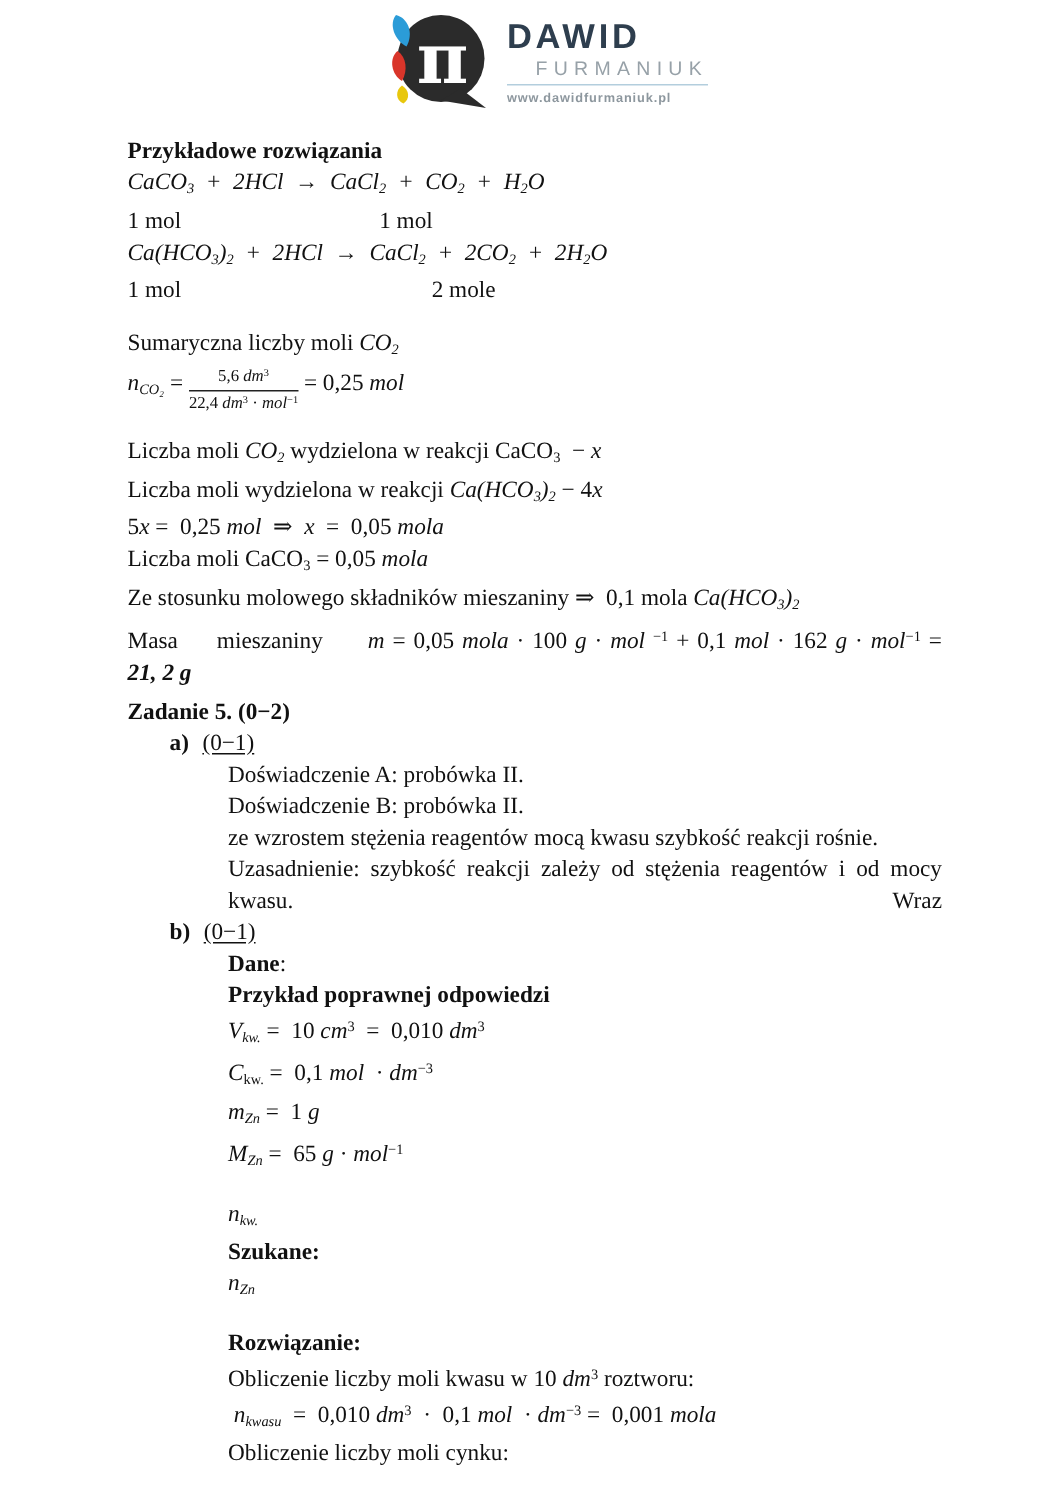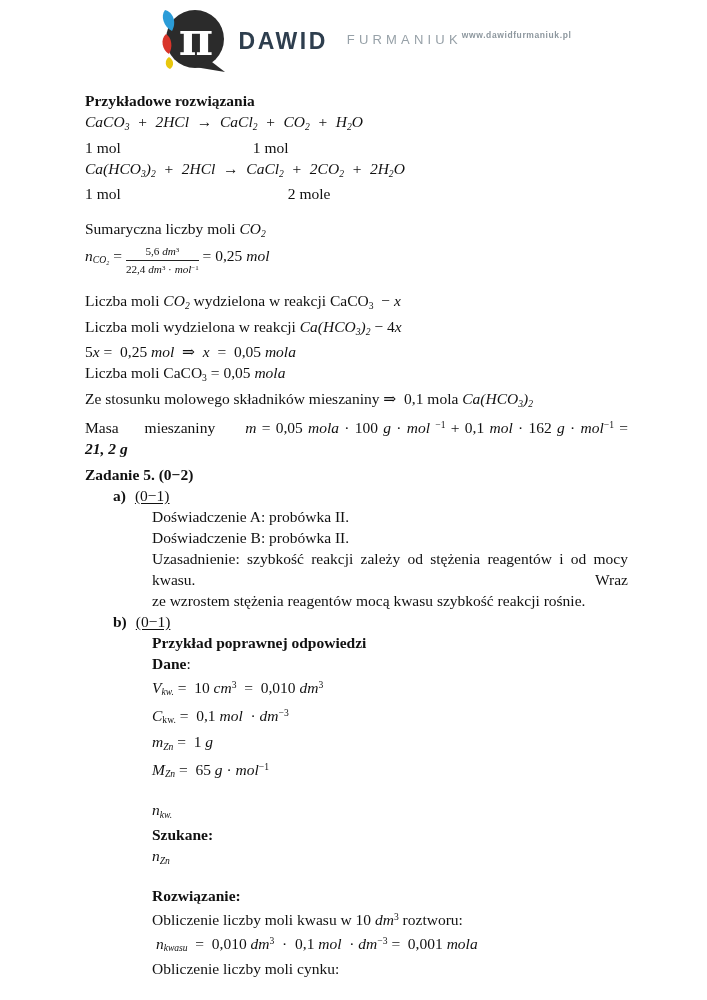--- a/index.html
+++ b/index.html
@@ -1,21 +1,21 @@
 <!DOCTYPE html>
 <html><head>
 <meta charset="utf-8">
 <style>
   html,body{margin:0;padding:0;background:#ffffff;}
   body{width:707px;height:1000px;overflow:hidden;
        font-family:"Liberation Serif","DejaVu Serif",serif;color:#111;}
   .page{padding-top:8px;}
   
   .logo{display:flex;align-items:center;justify-content:center;gap:11px;margin-left:14px;height:66px;}
-  .logo-text{display:flex;}
+  .logo-text{display:flex;flex-direction:column;}
   .brand{font-family:"Liberation Sans",sans-serif;font-weight:800;font-size:23px;
          letter-spacing:2.5px;color:#2e3e4e;line-height:1;}
   .brand-sub{font-family:"Liberation Sans",sans-serif;font-size:13px;letter-spacing:4.2px;
          color:#97a1a8;line-height:1;margin-top:3px;margin-left:19px;}
   .rule{height:1px;background:#b3cedd;margin:4px 0 3px;}
   .url{font-family:"Liberation Sans",sans-serif;font-size:8.5px;font-weight:bold;
        letter-spacing:0.6px;color:#8d979e;}
   
   .doc{margin:16px 0 0 85px;width:543px;font-size:15.5px;}
   .line{min-height:21px;line-height:21px;white-space:pre;}
@@ -70,25 +70,25 @@
       <div class="line"><span>5</span><span class="it">x</span><span> =  0,25 </span><span class="it">mol</span><span>  ⇒  </span><span class="it">x</span><span>  =  0,05 </span><span class="it">mola</span></div>
       <div class="line"><span>Liczba moli CaCO</span><span class="sb">3</span><span> = 0,05 </span><span class="it">mola</span></div>
       <div class="line"><span>Ze stosunku molowego składników mieszaniny ⇒  0,1 mola </span><span class="it">Ca</span><span class="it">(</span><span class="it">HCO</span><span class="it sb">3</span><span class="it">)</span><span class="it sb">2</span></div>
       <div class="line just"><span>Masa</span><span class="gap" style="width: 26px;"></span><span>mieszaniny</span><span class="gap" style="width: 30px;"></span><span class="it">m</span><span> = 0,05 </span><span class="it">mola</span><span> · 100 </span><span class="it">g</span><span> · </span><span class="it">mol </span><span class="sp">−1</span><span> + 0,1 </span><span class="it">mol</span><span> · 162 </span><span class="it">g</span><span> · </span><span class="it">mol</span><span class="sp">−1</span><span> =</span></div>
       <div class="line"><span class="it bd">21, 2 </span><span class="it bd">g</span></div>
       <div class="line" style="height: 5px; min-height: 5px;"></div>
       <div class="line"><span class="bd">Zadanie 5. (0−2)</span></div>
       <div class="line ind1"><span class="bd">a)</span><span class="gap" style="width: 9px;"></span><span class="un">(0−1)</span></div>
       <div class="line ind2"><span>Doświadczenie A: probówka II.</span></div>
       <div class="line ind2"><span>Doświadczenie B: probówka II.</span></div>
+      <div class="line ind2"><span>ze wzrostem stężenia reagentów mocą kwasu szybkość reakcji rośnie.</span></div>
       <div class="line ind2 just"><span>Uzasadnienie: szybkość reakcji zależy od stężenia reagentów i od mocy kwasu. Wraz</span></div>
-      <div class="line ind2"><span>ze wzrostem stężenia reagentów mocą kwasu szybkość reakcji rośnie.</span></div>
       <div class="line ind1"><span class="bd">b)</span><span class="gap" style="width: 9px;"></span><span class="un">(0−1)</span></div>
+      <div class="line ind2"><span class="bd">Dane</span><span>:</span></div>
       <div class="line ind2"><span class="bd">Przykład poprawnej odpowiedzi</span></div>
-      <div class="line ind2"><span class="bd">Dane</span><span>:</span></div>
       <div class="line ind2"><span class="it">V</span><span class="it sb">kw.</span><span> =  10 </span><span class="it">cm</span><span class="sp">3</span><span>  =  0,010 </span><span class="it">dm</span><span class="sp">3</span></div>
       <div class="line ind2"><span class="it">C</span><span class="sb">kw.</span><span> =  0,1 </span><span class="it">mol</span><span>  · </span><span class="it">dm</span><span class="sp">−3</span></div>
       <div class="line ind2"><span class="it">m</span><span class="it sb">Zn</span><span> =  1 </span><span class="it">g</span></div>
       <div class="line ind2"><span class="it">M</span><span class="it sb">Zn</span><span> =  65 </span><span class="it">g</span><span> · </span><span class="it">mol</span><span class="sp">−1</span></div>
       <div class="line" style="height: 14px; min-height: 14px;"></div>
       <div class="line ind2"><span class="it">n</span><span class="it sb">kw.</span></div>
       <div class="line ind2"><span class="bd">Szukane:</span></div>
       <div class="line ind2"><span class="it">n</span><span class="it sb">Zn</span></div>
       <div class="line" style="height: 14px; min-height: 14px;"></div>
       <div class="line ind2"><span class="bd">Rozwiązanie:</span></div>

